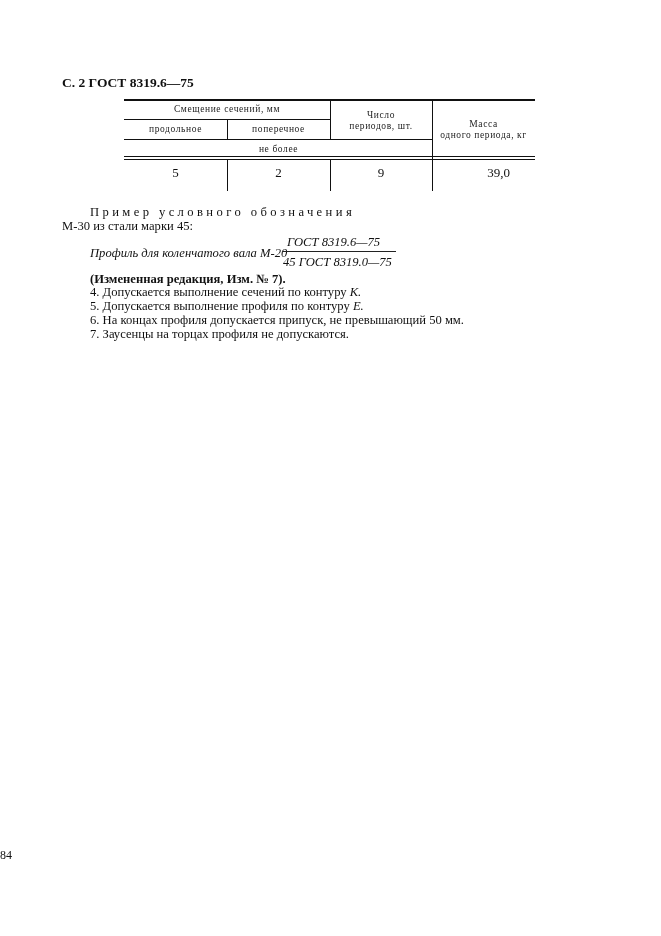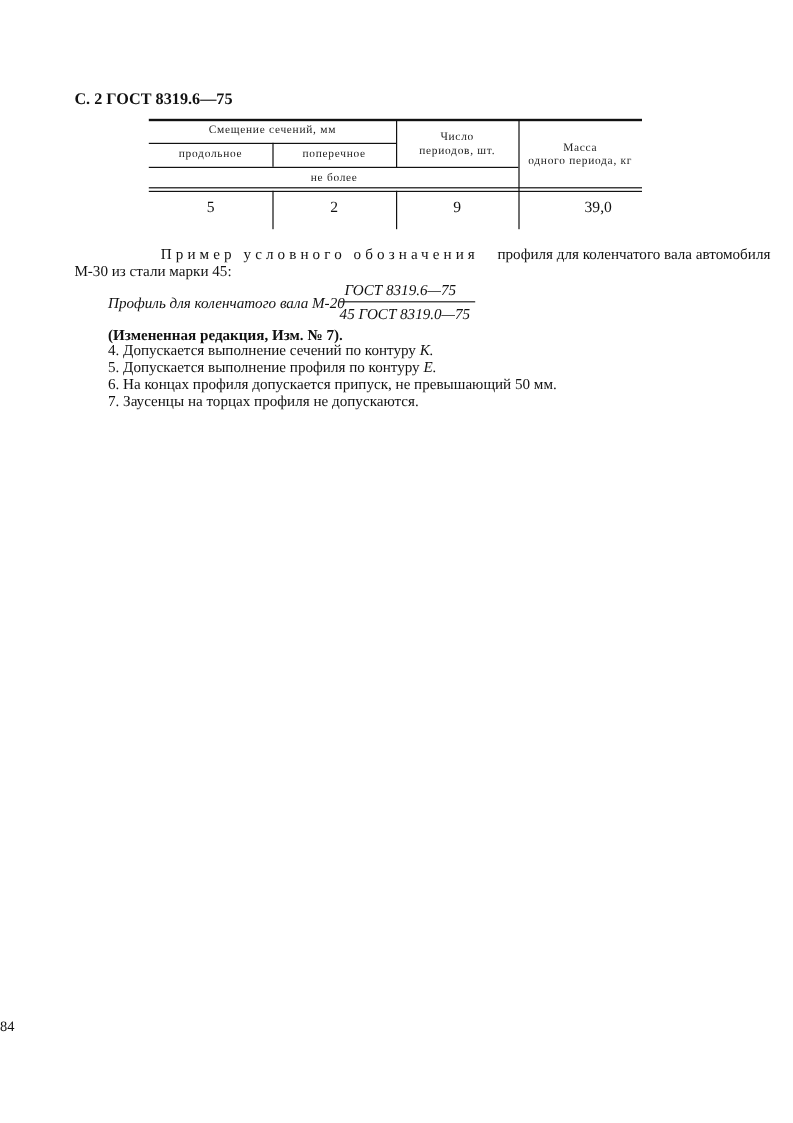--- a/index.html
+++ b/index.html
@@ -54,22 +54,22 @@
   <div class="cell-text" style="left:308px;top:19px;width:103px;">Масса</div>
   <div class="cell-text" style="left:308px;top:30px;width:103px;">одного периода, кг</div>
   <div class="cell-text" style="left:103px;top:44px;width:103px;">не более</div>
 
   <div class="val" style="left:0;top:66px;width:103px;">5</div>
   <div class="val" style="left:103px;top:66px;width:103px;">2</div>
   <div class="val" style="left:206px;top:66px;width:102px;">9</div>
   <div class="val" style="left:308px;top:66px;width:103px;margin-left:15px;">39,0</div>
 </div>
 
-<div class="para" style="left:90px;top:205px;width:508px;margin-left:44px;">
-  <span class="spaced">Пример условного обозначения</span><span style="position:absolute;right:0;"> профиля  для  коленчатого  вала   автомобиля</span>
+<div class="para" style="left:90px;top:205px;width:508px;">
+  <span class="spaced">Пример условного обозначения</span>
 </div>
 <div class="para" style="left:62px;top:219px;">М-30 из стали марки 45:</div>
 
 <div class="para ital" style="left:90px;top:246px;font-size:12.6px;font-family:Liberation Serif, serif;">Профиль для коленчатого вала М-20</div>
 <div class="para ital" style="left:287px;top:235px;">ГОСТ 8319.6—75</div>
 <div class="frac-line" style="left:283px;top:251px;width:113px;"></div>
 <div class="para ital" style="left:283px;top:255px;font-style:italic;">45 ГОСТ 8319.0—75</div>
 
 <div class="para bold" style="left:90px;top:272px;">(Измененная редакция, Изм. № 7).</div>
 <div class="para" style="left:90px;top:285px;">

